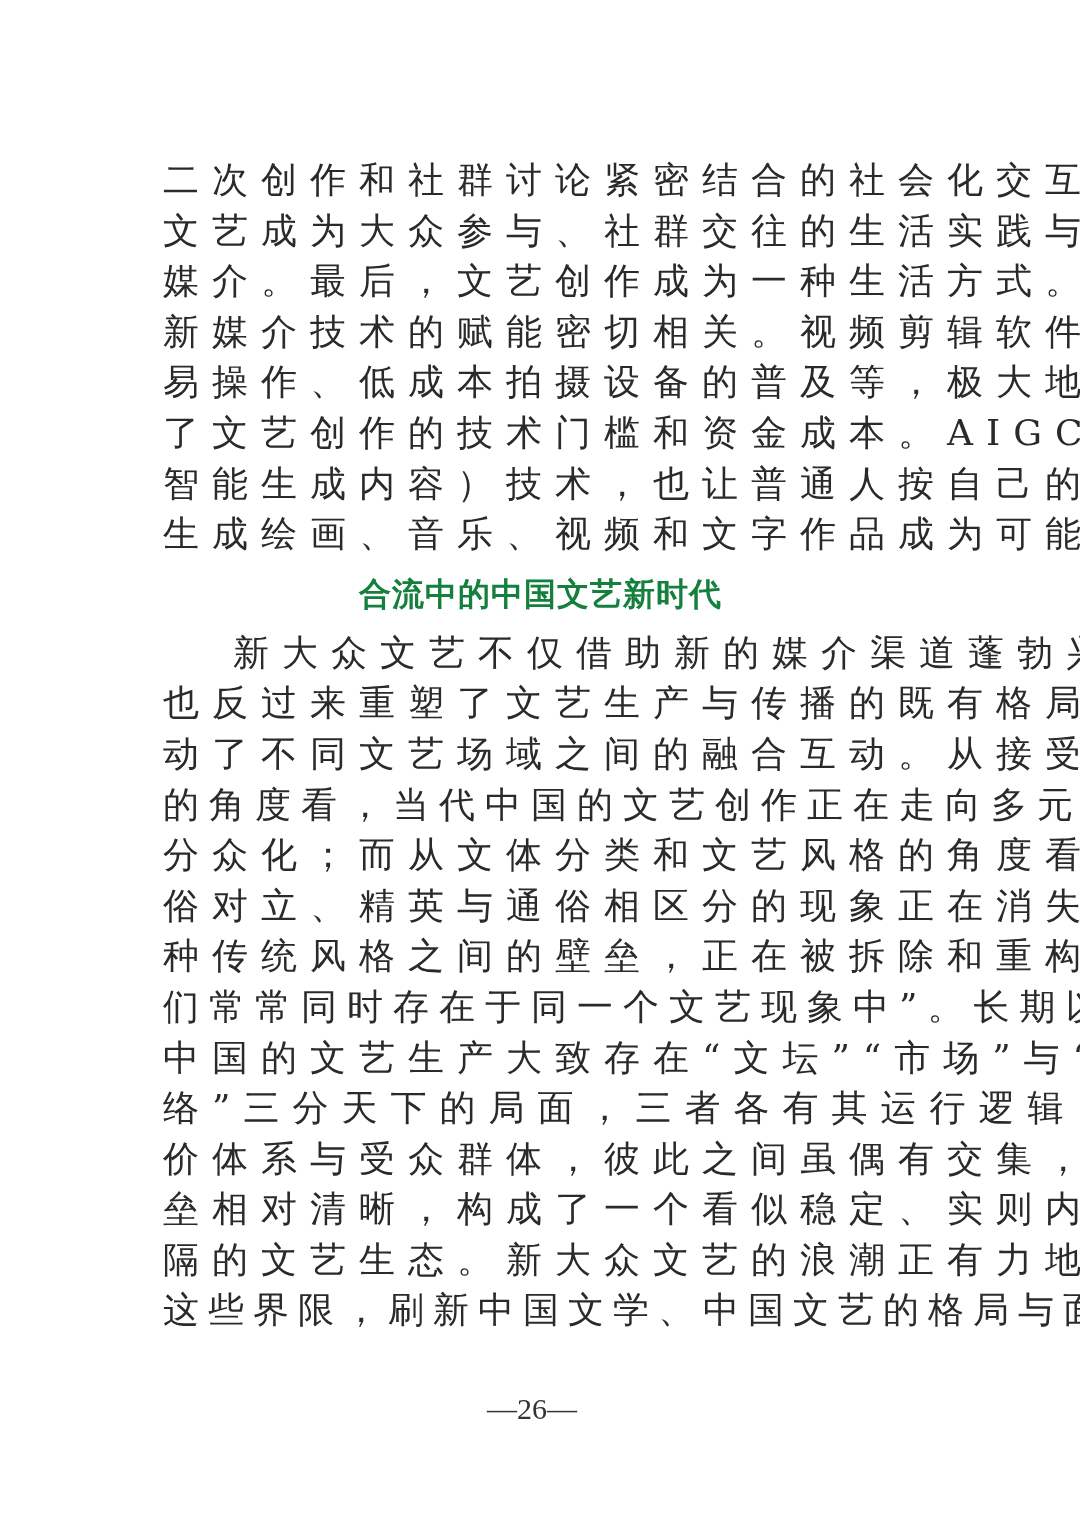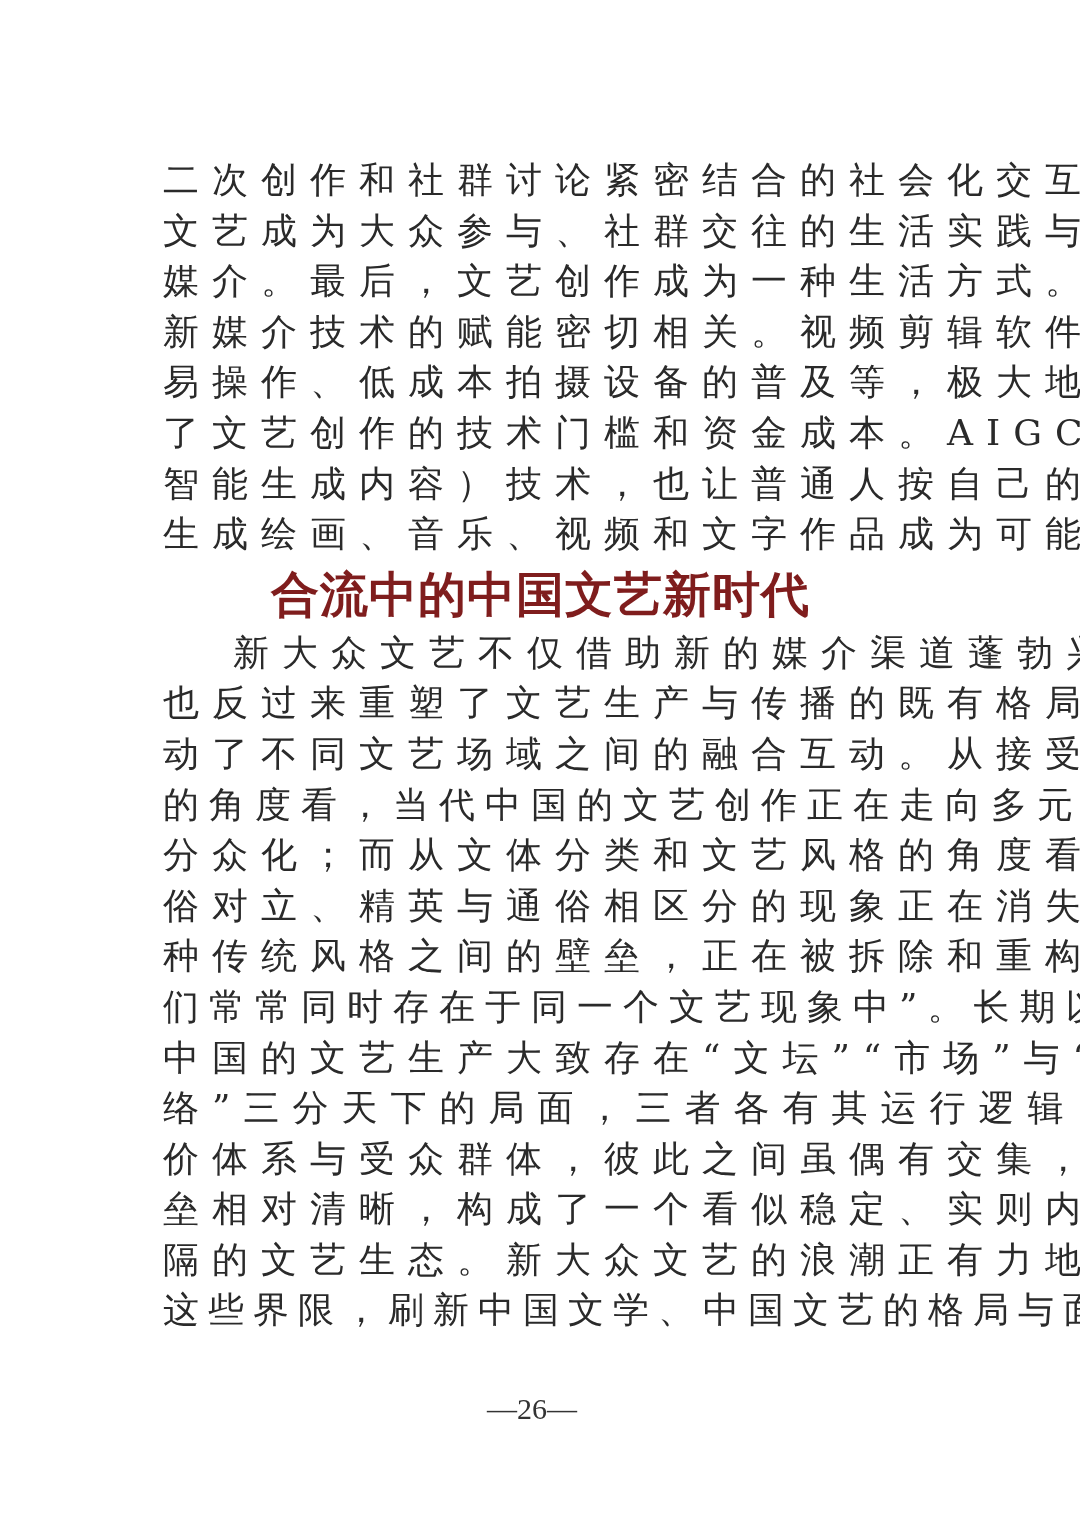--- a/index.html
+++ b/index.html
@@ -25,23 +25,23 @@
       overflow: visible;
     }
     .heading {
       height: 60px;
       line-height: 56px;
       margin-top: 6px;
       margin-bottom: 2px;
       text-align: center;
       font-family: "DejaVu Sans", "Liberation Sans", sans-serif;
       font-weight: bold;
-      font-size: 48px;
+      font-size: 32px;
       letter-spacing: 1px;
-      color: #7f1d1d;
+      color: #15803d;
     }
     .indent { padding-left: 70px; }
     .page-number {
       position: absolute;
       left: 0; width: 1064px;
       top: 1392px;
       text-align: center;
       font-family: "Liberation Serif", "DejaVu Serif", serif;
       font-size: 30px;
       color: #333;

